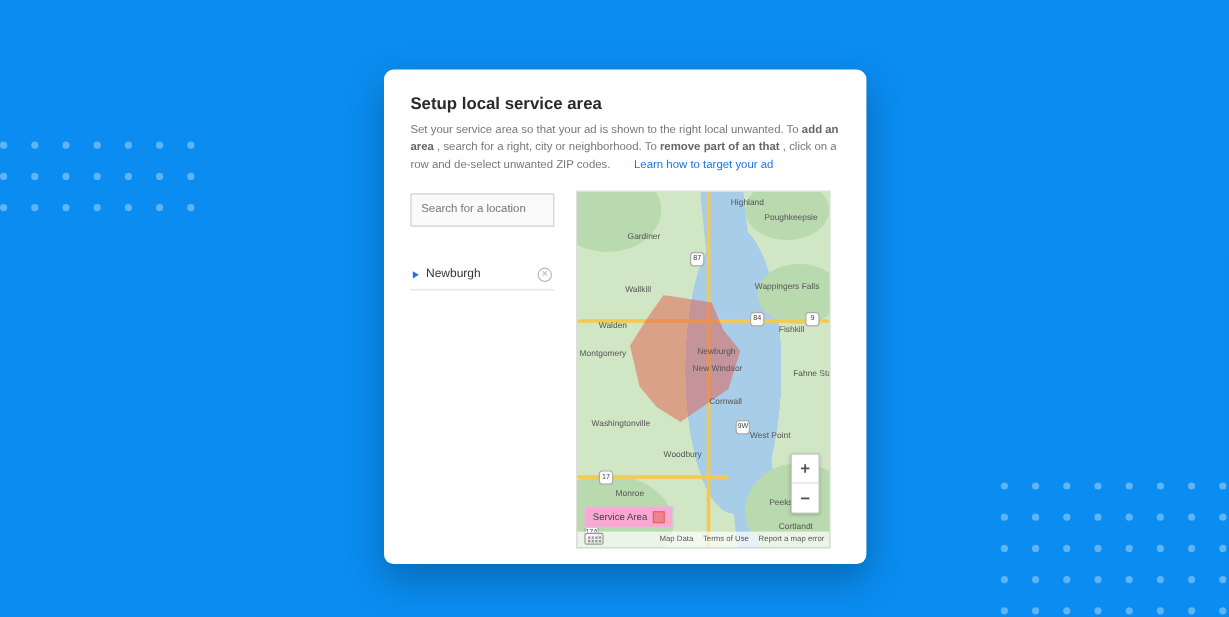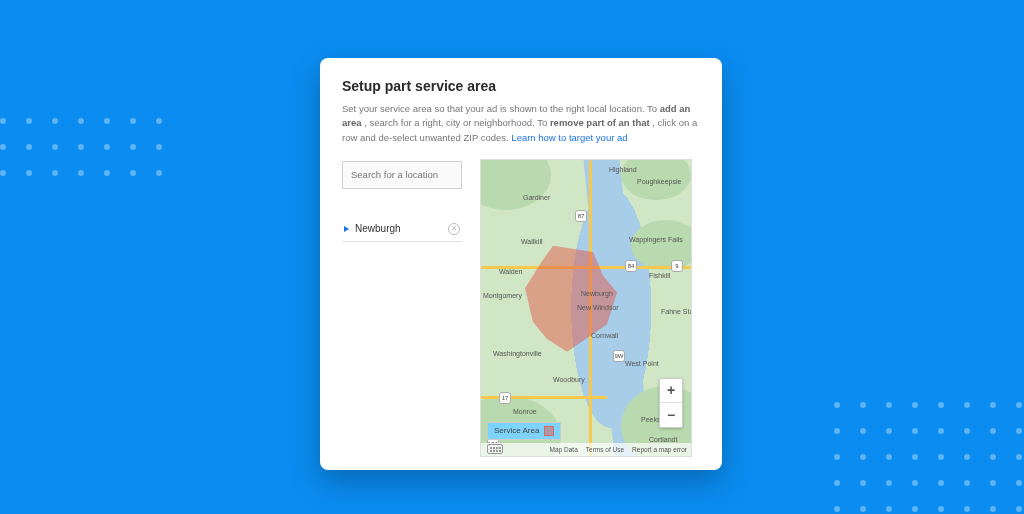--- a/index.html
+++ b/index.html
@@ -41,21 +41,21 @@
   font-weight: bold;
   color: #2a2a2a;
   margin-bottom: 8px;
 }
 .desc {
   font-size: 9.5px;
   line-height: 1.5;
   color: #777;
 }
 .desc .bold { font-weight: bold; color: #666; }
-.desc .link { color: #1a73e8; cursor: pointer; }
+.desc .link { color: #1a73e8; cursor: pointer; margin-left: 17px; }
 .content {
   display: flex;
   gap: 18px;
   margin-top: 14px;
 }
 .left-col { width: 120px; padding-top: 2px; }
 .search-input {
   width: 100%;
   height: 28px;
   border: 1px solid #d0d0d0;
@@ -162,21 +162,21 @@
 .zoom div {
   height: 24px;
   display: flex; align-items: center; justify-content: center;
   font-size: 14px; font-weight: bold; color: #555;
   cursor: pointer;
 }
 .zoom div:first-child { border-bottom: 1px solid #ddd; }
 .legend {
   position: absolute;
   left: 6px; bottom: 16px;
-  background: #7dd3fc;
+  background: #f9a8d4;
   border: 1px solid #ccc;
   padding: 3px 6px;
   font-size: 8px;
   color: #444;
   display: flex; align-items: center; gap: 5px;
 }
 .legend .sw {
   width: 10px; height: 10px;
   background: rgba(228,92,77,0.5);
   border: 1px solid rgba(228,92,77,0.8);
@@ -264,23 +264,23 @@
     <span></span>
     <span></span>
     <span></span>
     <span></span>
     <span></span>
     <span></span>
     <span></span>
   </div>
 
 <div class="card">
-  <div class="title">Setup part service area</div>
+  <div class="title">Setup local service area</div>
   <p class="desc">
-    <span>Set your service area so that your ad is shown to the right local location. To </span>
+    <span>Set your service area so that your ad is shown to the right local unwanted. To </span>
     <span class="bold">add an area</span>
     <span>, search for a right, city or neighborhood. To </span>
     <span class="bold">remove part of an that</span>
     <span>, click on a row and de-select unwanted ZIP codes. </span>
     <span class="link">Learn how to target your ad</span>
   </p>
 
   <div class="content">
     <div class="left-col">
       <input class="search-input" placeholder="Search for a location" style="">

